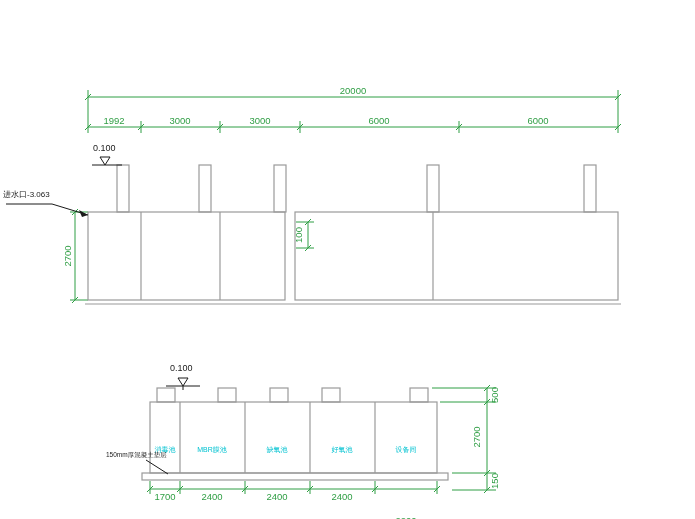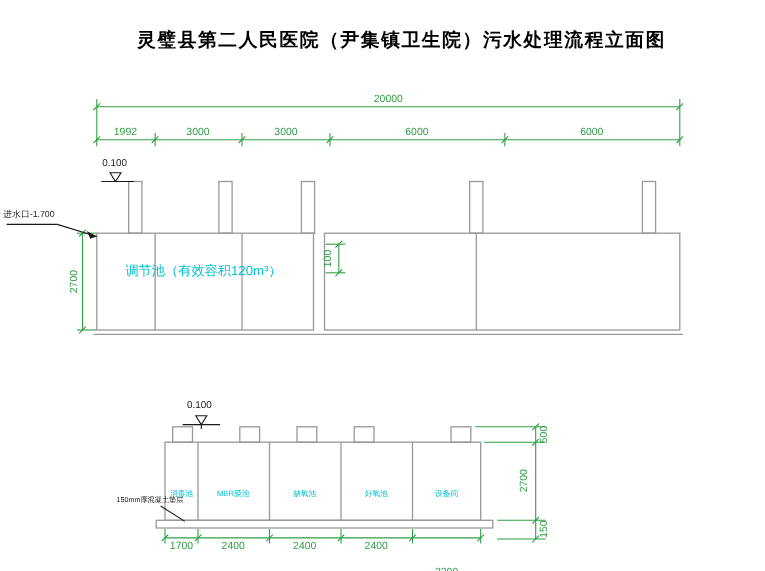--- a/index.html
+++ b/index.html
@@ -117,35 +117,33 @@
       <line x1="437" y1="481" x2="437" y2="494"></line>
       <line x1="147" y1="492" x2="153" y2="486"></line>
       <line x1="177" y1="492" x2="183" y2="486"></line>
       <line x1="242" y1="492" x2="248" y2="486"></line>
       <line x1="307" y1="492" x2="313" y2="486"></line>
       <line x1="372" y1="492" x2="378" y2="486"></line>
       <line x1="434" y1="492" x2="440" y2="486"></line>
     </g>
   </svg>
 
-  <div class="lbl title cx" style="left:365px;top:28px">灵璧县第二人民医院（尹集镇卫生院）污水处理流程立面图</div>
 
   <div class="lbl dim cx" style="left:353px;top:86px">20000</div>
   <div class="lbl dim cx" style="left:114px;top:116px">1992</div>
   <div class="lbl dim cx" style="left:180px;top:116px">3000</div>
   <div class="lbl dim cx" style="left:260px;top:116px">3000</div>
   <div class="lbl dim cx" style="left:379px;top:116px">6000</div>
   <div class="lbl dim cx" style="left:538px;top:116px">6000</div>
 
   <div class="lbl ink" style="left:93px;top:144px;font-size:9px">0.100</div>
-  <div class="lbl ink" style="left:3px;top:191px;font-size:8px">进水口-1.700</div>
+  <div class="lbl ink" style="left:3px;top:191px;font-size:8px">进水口-3.063</div>
   <div class="lbl dim rot" style="left:68px;top:256px">2700</div>
   <div class="lbl dim rot" style="left:299px;top:235px">100</div>
 
-  <div class="lbl cyan cx" style="left:185px;top:240px;font-size:12px">调节池（有效容积120m³）</div>
 
   <div class="lbl ink" style="left:170px;top:364px;font-size:9px">0.100</div>
   <div class="lbl cyan cx" style="left:165px;top:446px;font-size:7px">消毒池</div>
   <div class="lbl cyan cx" style="left:212px;top:446px;font-size:7px">MBR膜池</div>
   <div class="lbl cyan cx" style="left:277px;top:446px;font-size:7px">缺氧池</div>
   <div class="lbl cyan cx" style="left:342px;top:446px;font-size:7px">好氧池</div>
   <div class="lbl cyan cx" style="left:406px;top:446px;font-size:7px">设备间</div>
   <div class="lbl ink" style="left:106px;top:452px;font-size:6.5px">150mm厚混凝土垫层</div>
 
   <div class="lbl dim rot" style="left:495px;top:395px">500</div>

